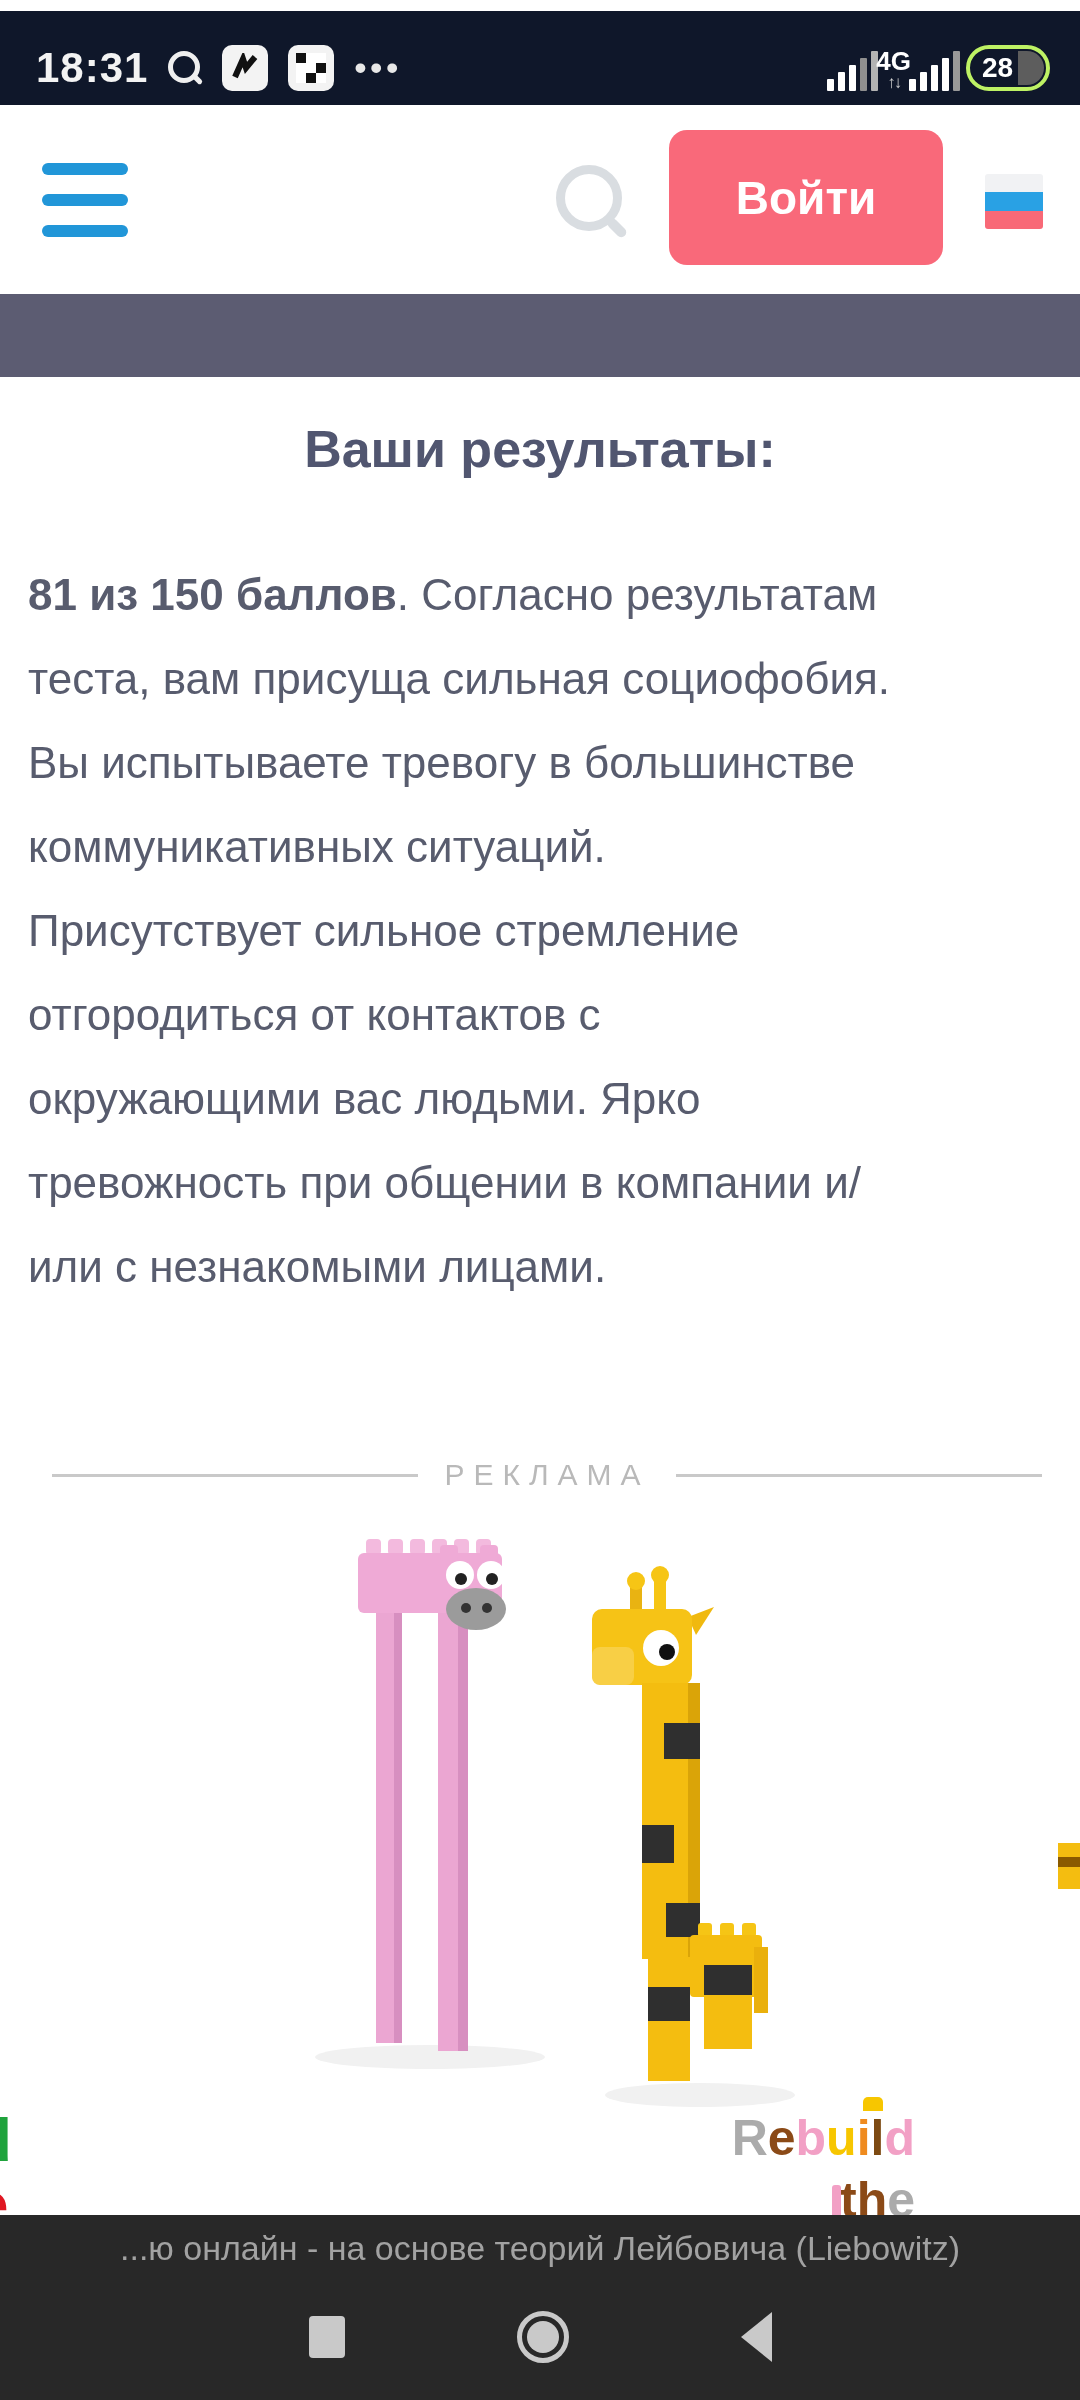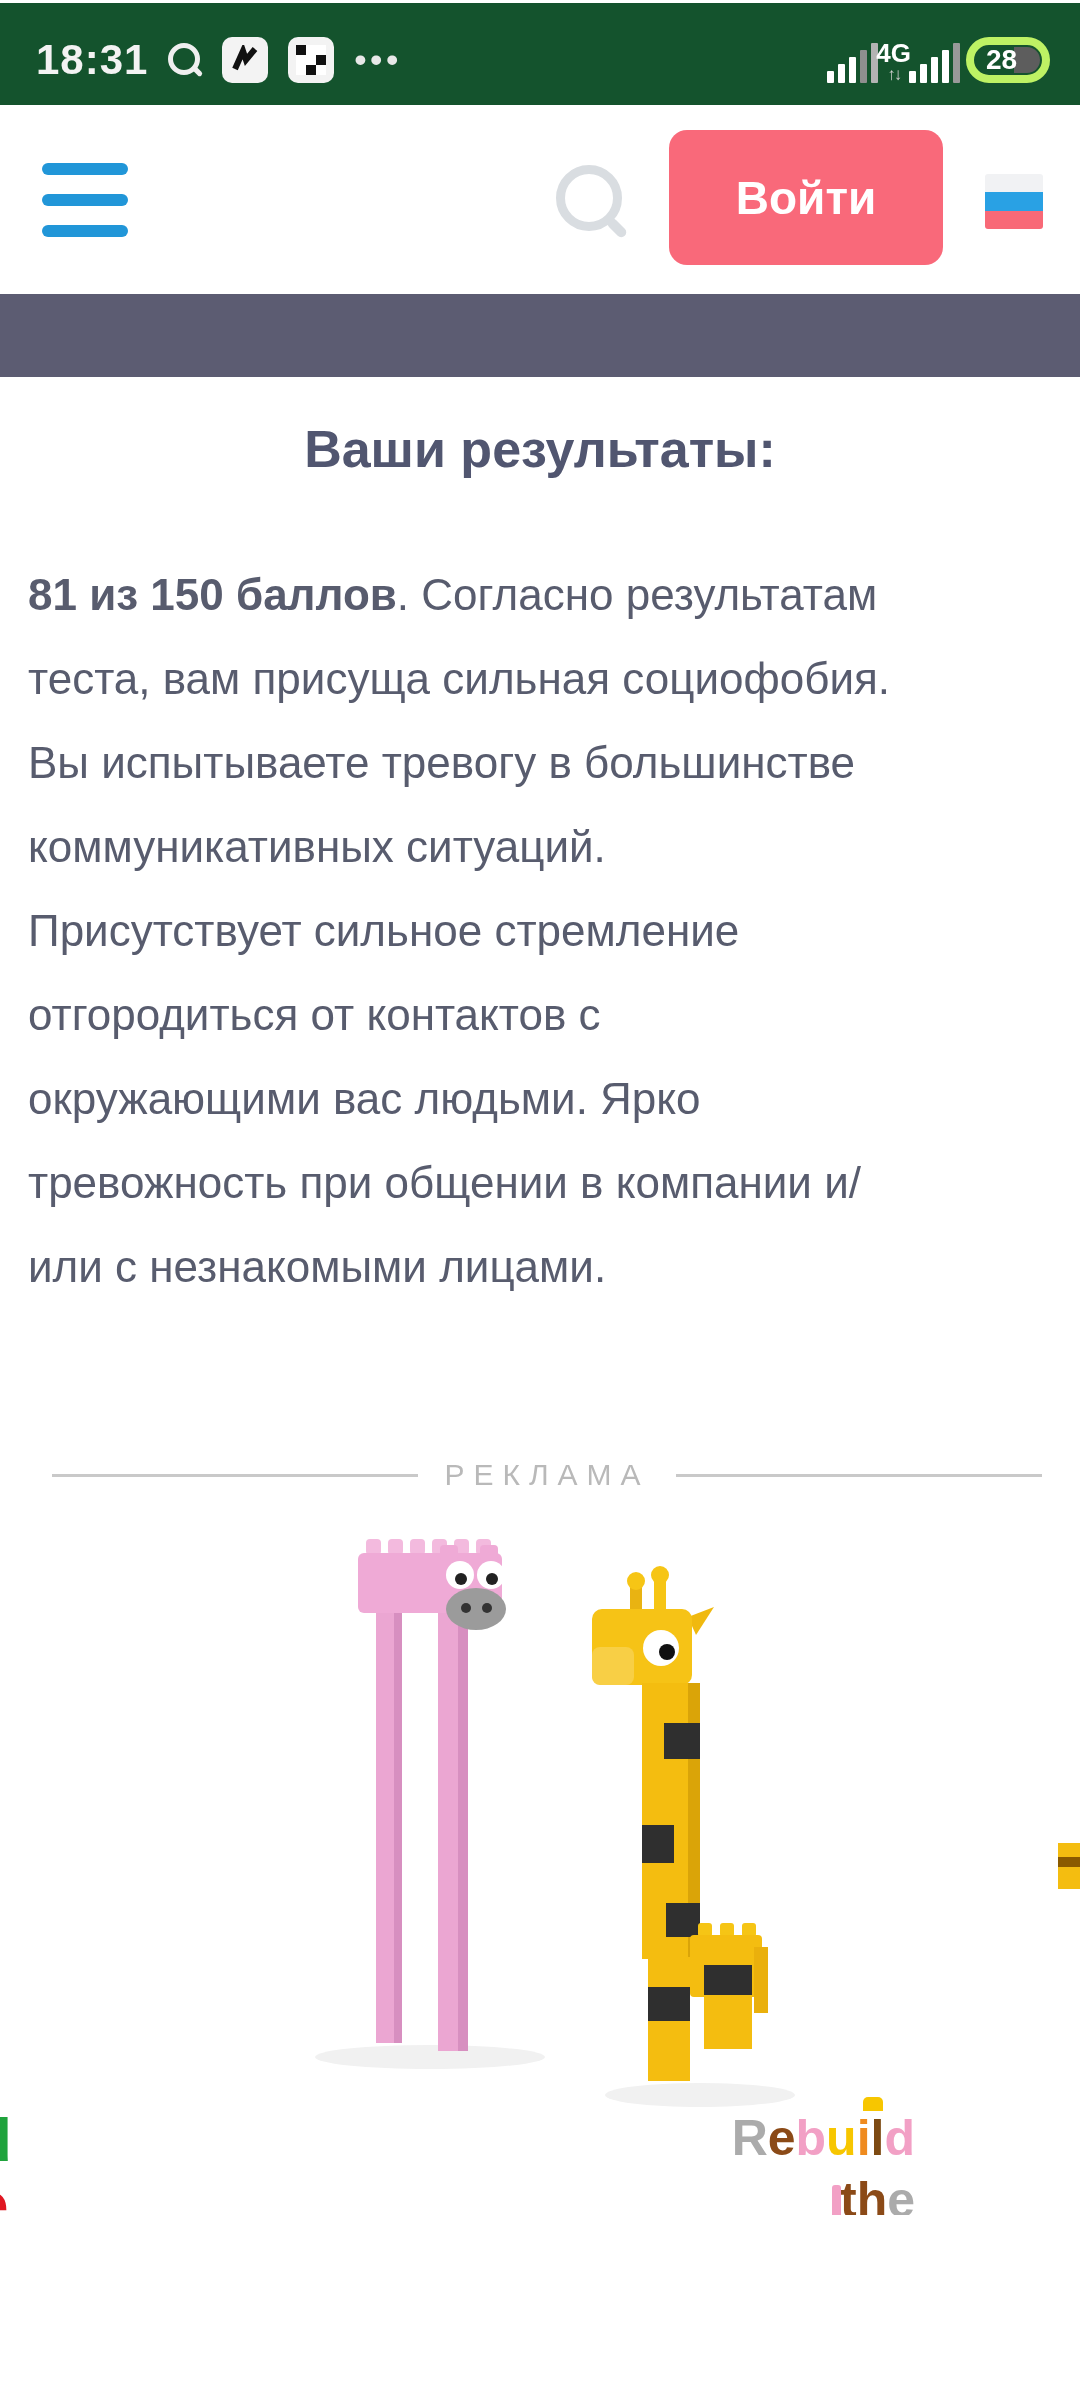--- a/index.html
+++ b/index.html
@@ -1,36 +1,36 @@
 <!DOCTYPE html>
 <html><head>
 <meta charset="utf-8">
 <style>
   html,body{margin:0;padding:0;background:#000;}
   .screen{position:relative;width:1080px;height:2400px;background:#fff;overflow:hidden;
           font-family:"Liberation Sans","DejaVu Sans",sans-serif;}
 
   
-  .status-bar{position:absolute;left:0;top:3px;width:1080px;height:113px;background:#14532d;
+  .status-bar{position:absolute;left:0;top:11px;width:1080px;height:113px;background:#0f172a;
               display:flex;align-items:center;justify-content:space-between;
               padding:0 30px 0 36px;box-sizing:border-box;}
   .sb-left{display:flex;align-items:center;gap:20px;}
   .sb-time{color:#f3f3f3;font-size:42px;font-weight:700;letter-spacing:1px;}
   .sb-search{position:relative;width:34px;height:34px;}
   .sb-search .lens{position:absolute;left:0;top:0;width:22px;height:22px;border:5px solid #efefef;border-radius:50%;}
   .sb-search .handle{position:absolute;left:24px;top:26px;width:11px;height:5px;background:#efefef;border-radius:3px;transform:rotate(45deg);}
   .chip{width:46px;height:46px;border-radius:10px;background:#f3f3f3;display:flex;align-items:center;justify-content:center;}
   .sb-dots{color:#e8e8e8;font-size:34px;letter-spacing:4px;font-weight:700;}
   .sb-right{display:flex;align-items:flex-end;}
   .bars{display:flex;align-items:flex-end;gap:4px;height:42px;}
   .bars i{display:block;width:7px;border-radius:1px;}
   .net-stack{display:flex;flex-direction:column;align-items:center;line-height:1;margin:0 -2px;}
   .net-label{color:#fff;font-size:26px;font-weight:700;}
   .net-arrows{color:#cfcfcf;font-size:17px;letter-spacing:-2px;}
-  .battery{position:relative;width:84px;height:46px;border:8px solid #bef264;border-radius:24px;
+  .battery{position:relative;width:84px;height:46px;border:4px solid #bef264;border-radius:24px;
            box-sizing:border-box;display:flex;align-items:center;margin-left:6px;}
   .battery .fill{position:absolute;right:2px;top:2px;bottom:2px;width:26px;background:#5d5d5d;border-radius:0 18px 18px 0;}
   .battery .pct{position:relative;color:#fff;font-size:28px;font-weight:700;margin-left:12px;}
 
   
   .site-header{position:absolute;left:0;top:105px;width:1080px;height:189px;background:#fff;padding-left:48px;}
   .hamburger{position:absolute;left:42px;top:58px;width:86px;height:76px;cursor:pointer;}
   .hamburger i{position:absolute;left:0;width:86px;height:12px;border-radius:7px;background:#2196d8;}
   .hamburger i:nth-child(1){top:0;}
   .hamburger i:nth-child(2){top:31px;}
@@ -246,14 +246,22 @@
 
       <div class="brand">
         <span class="word"><span class="blt" style="color: rgb(171, 171, 171);">R</span><span class="blt" style="color: rgb(139, 74, 23);">e</span><span class="blt" style="color: rgb(242, 160, 197);">b</span><span class="blt" style="color: rgb(247, 198, 0);">u</span><span class="blt" style="color: rgb(239, 139, 31);">i<span class="decor decor-horns"></span></span><span class="blt" style="color: rgb(125, 74, 18);">l</span><span class="blt" style="color: rgb(242, 160, 197);">d</span></span>
         <span class="word"><span class="blt" style="color: rgb(139, 74, 23);">t<span class="decor decor-studs"></span></span><span class="blt" style="color: rgb(139, 74, 23);">h</span><span class="blt" style="color: rgb(171, 171, 171);">e</span></span>
       </div>
       <span class="edge-frag f1" id="frag1" style="color: rgb(31, 163, 61);">d</span>
       <span class="edge-frag f2" id="frag2" style="color: rgb(224, 23, 34);">e</span>
     </div>
   </div>
 
+  <div class="bottom-bar">
+    <div class="caption">...ю онлайн - на основе теорий Лейбовича (Liebowitz)</div>
+    <div class="nav">
+      <div class="nav-square"></div>
+      <div class="nav-home"></div>
+      <div class="nav-back"></div>
+    </div>
+  </div>
 
 </div>
 
 </body></html>

